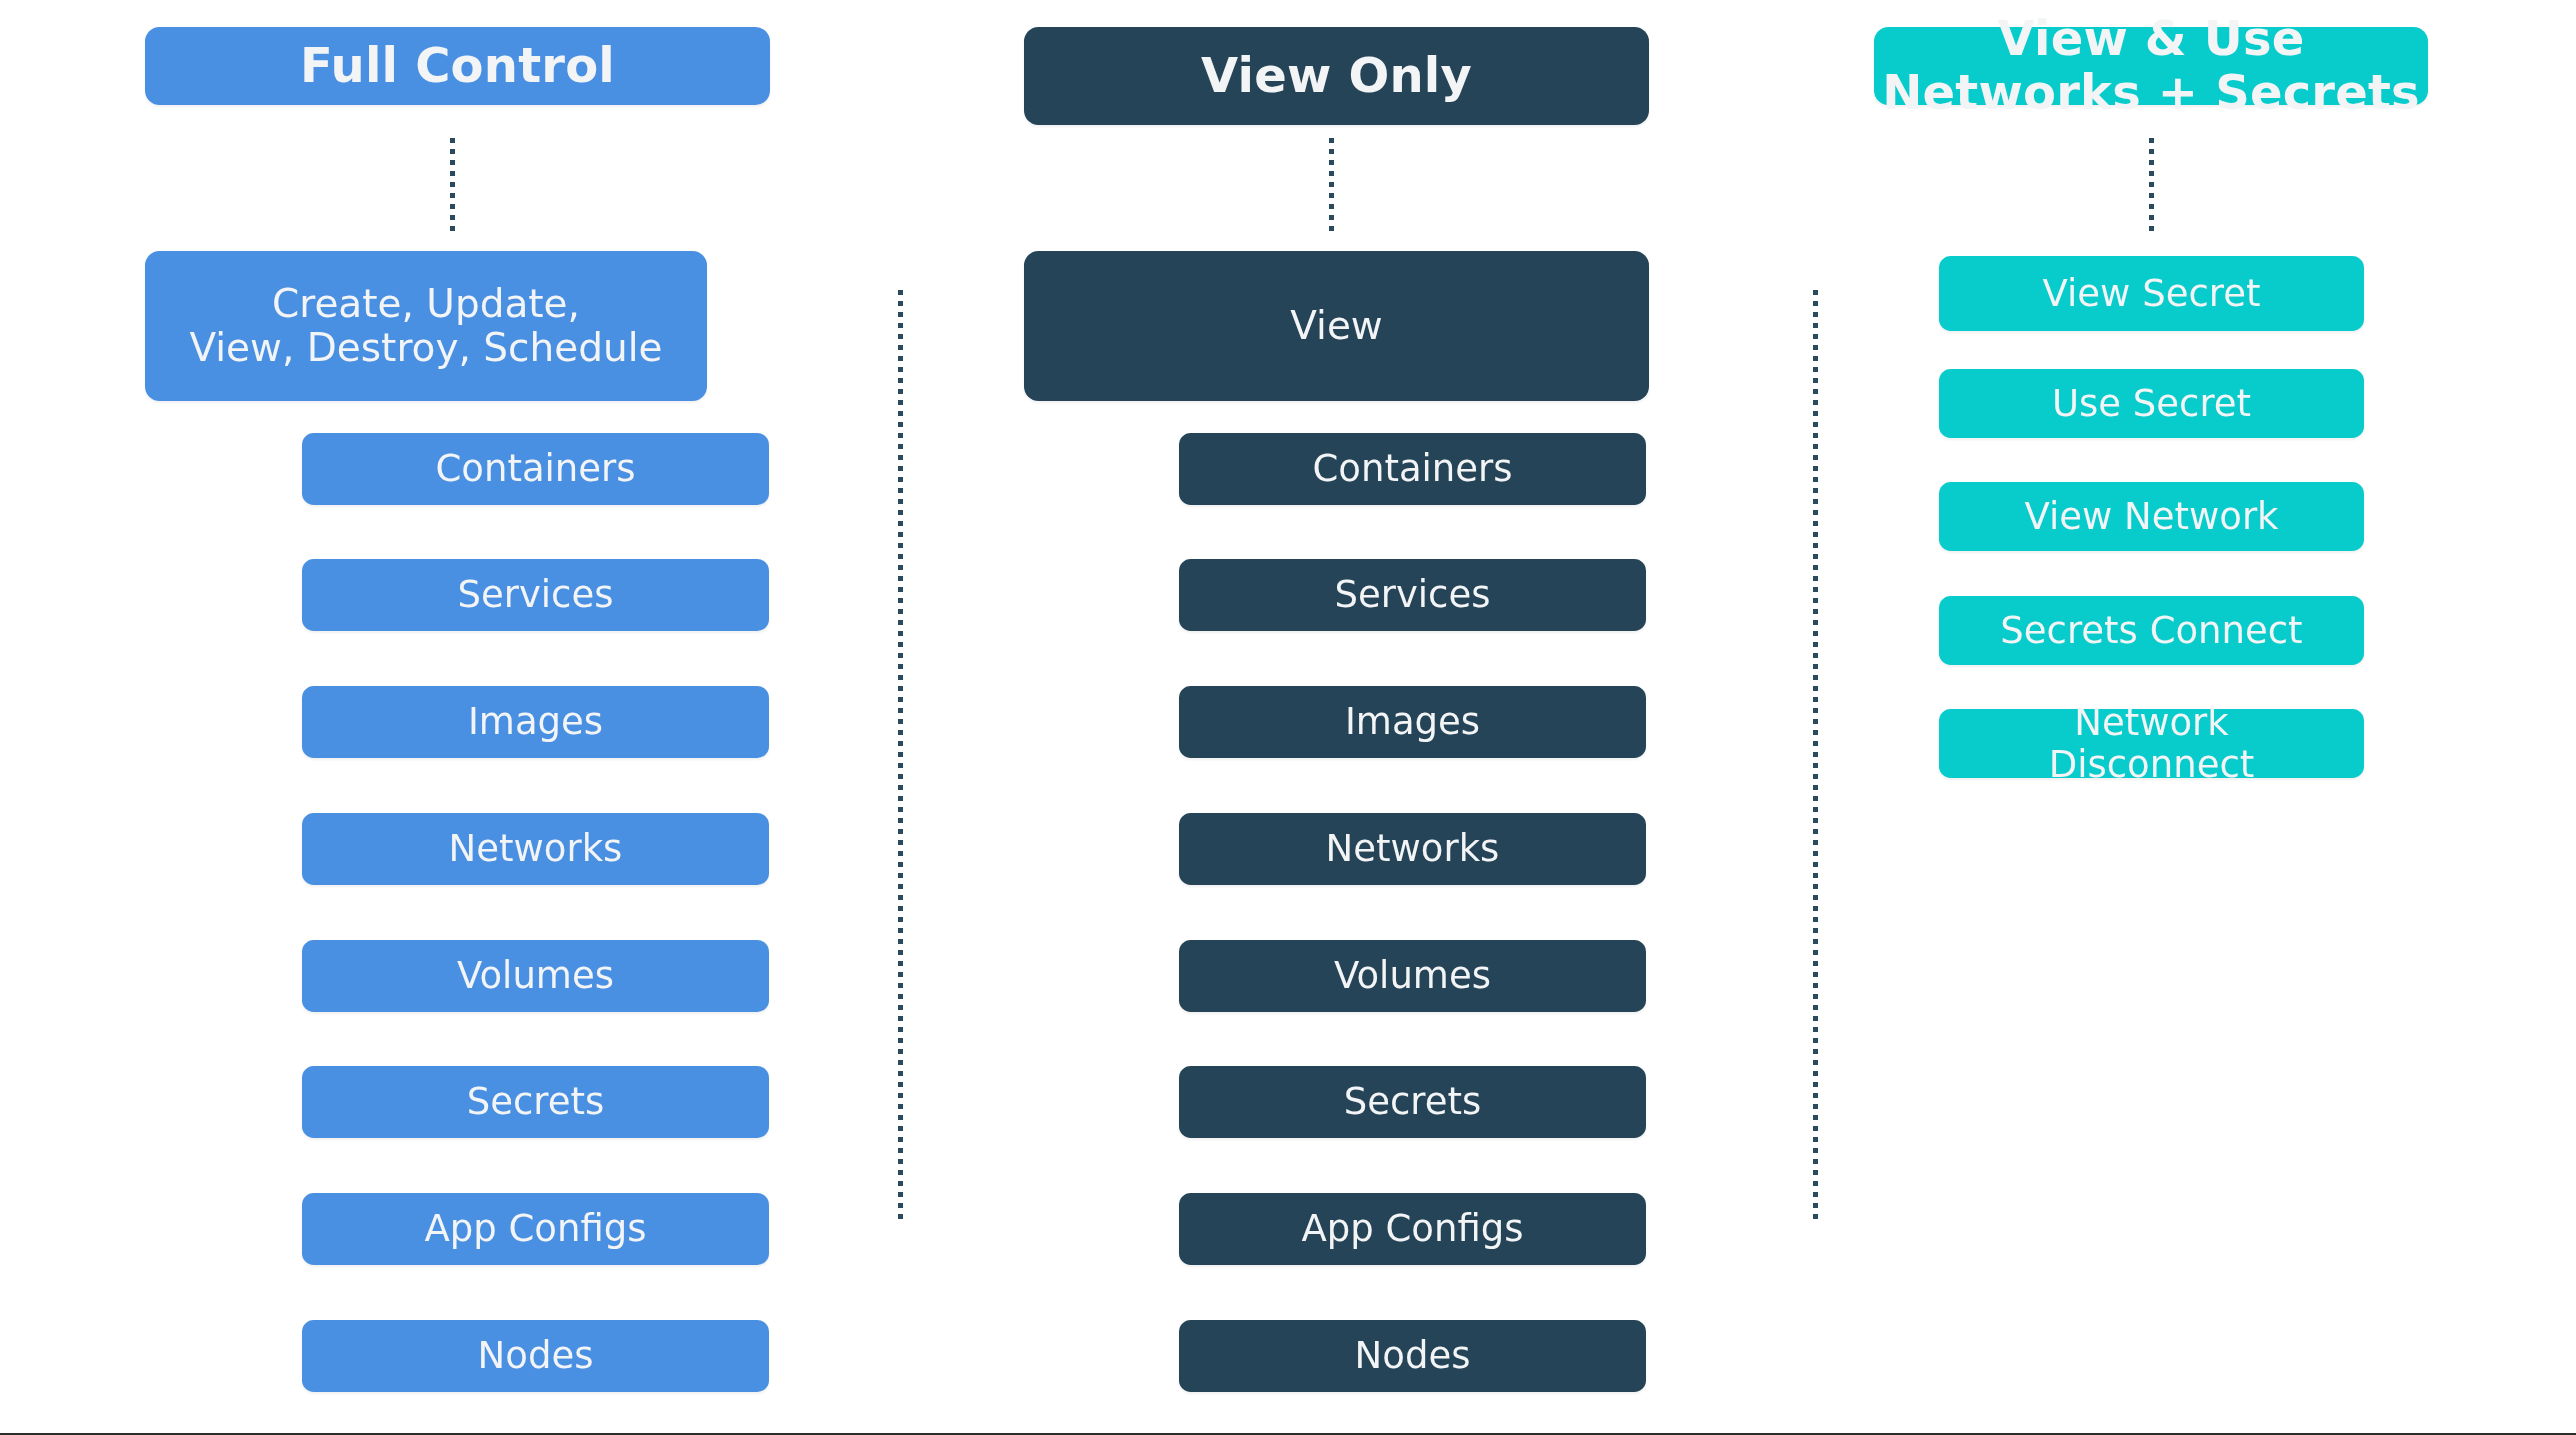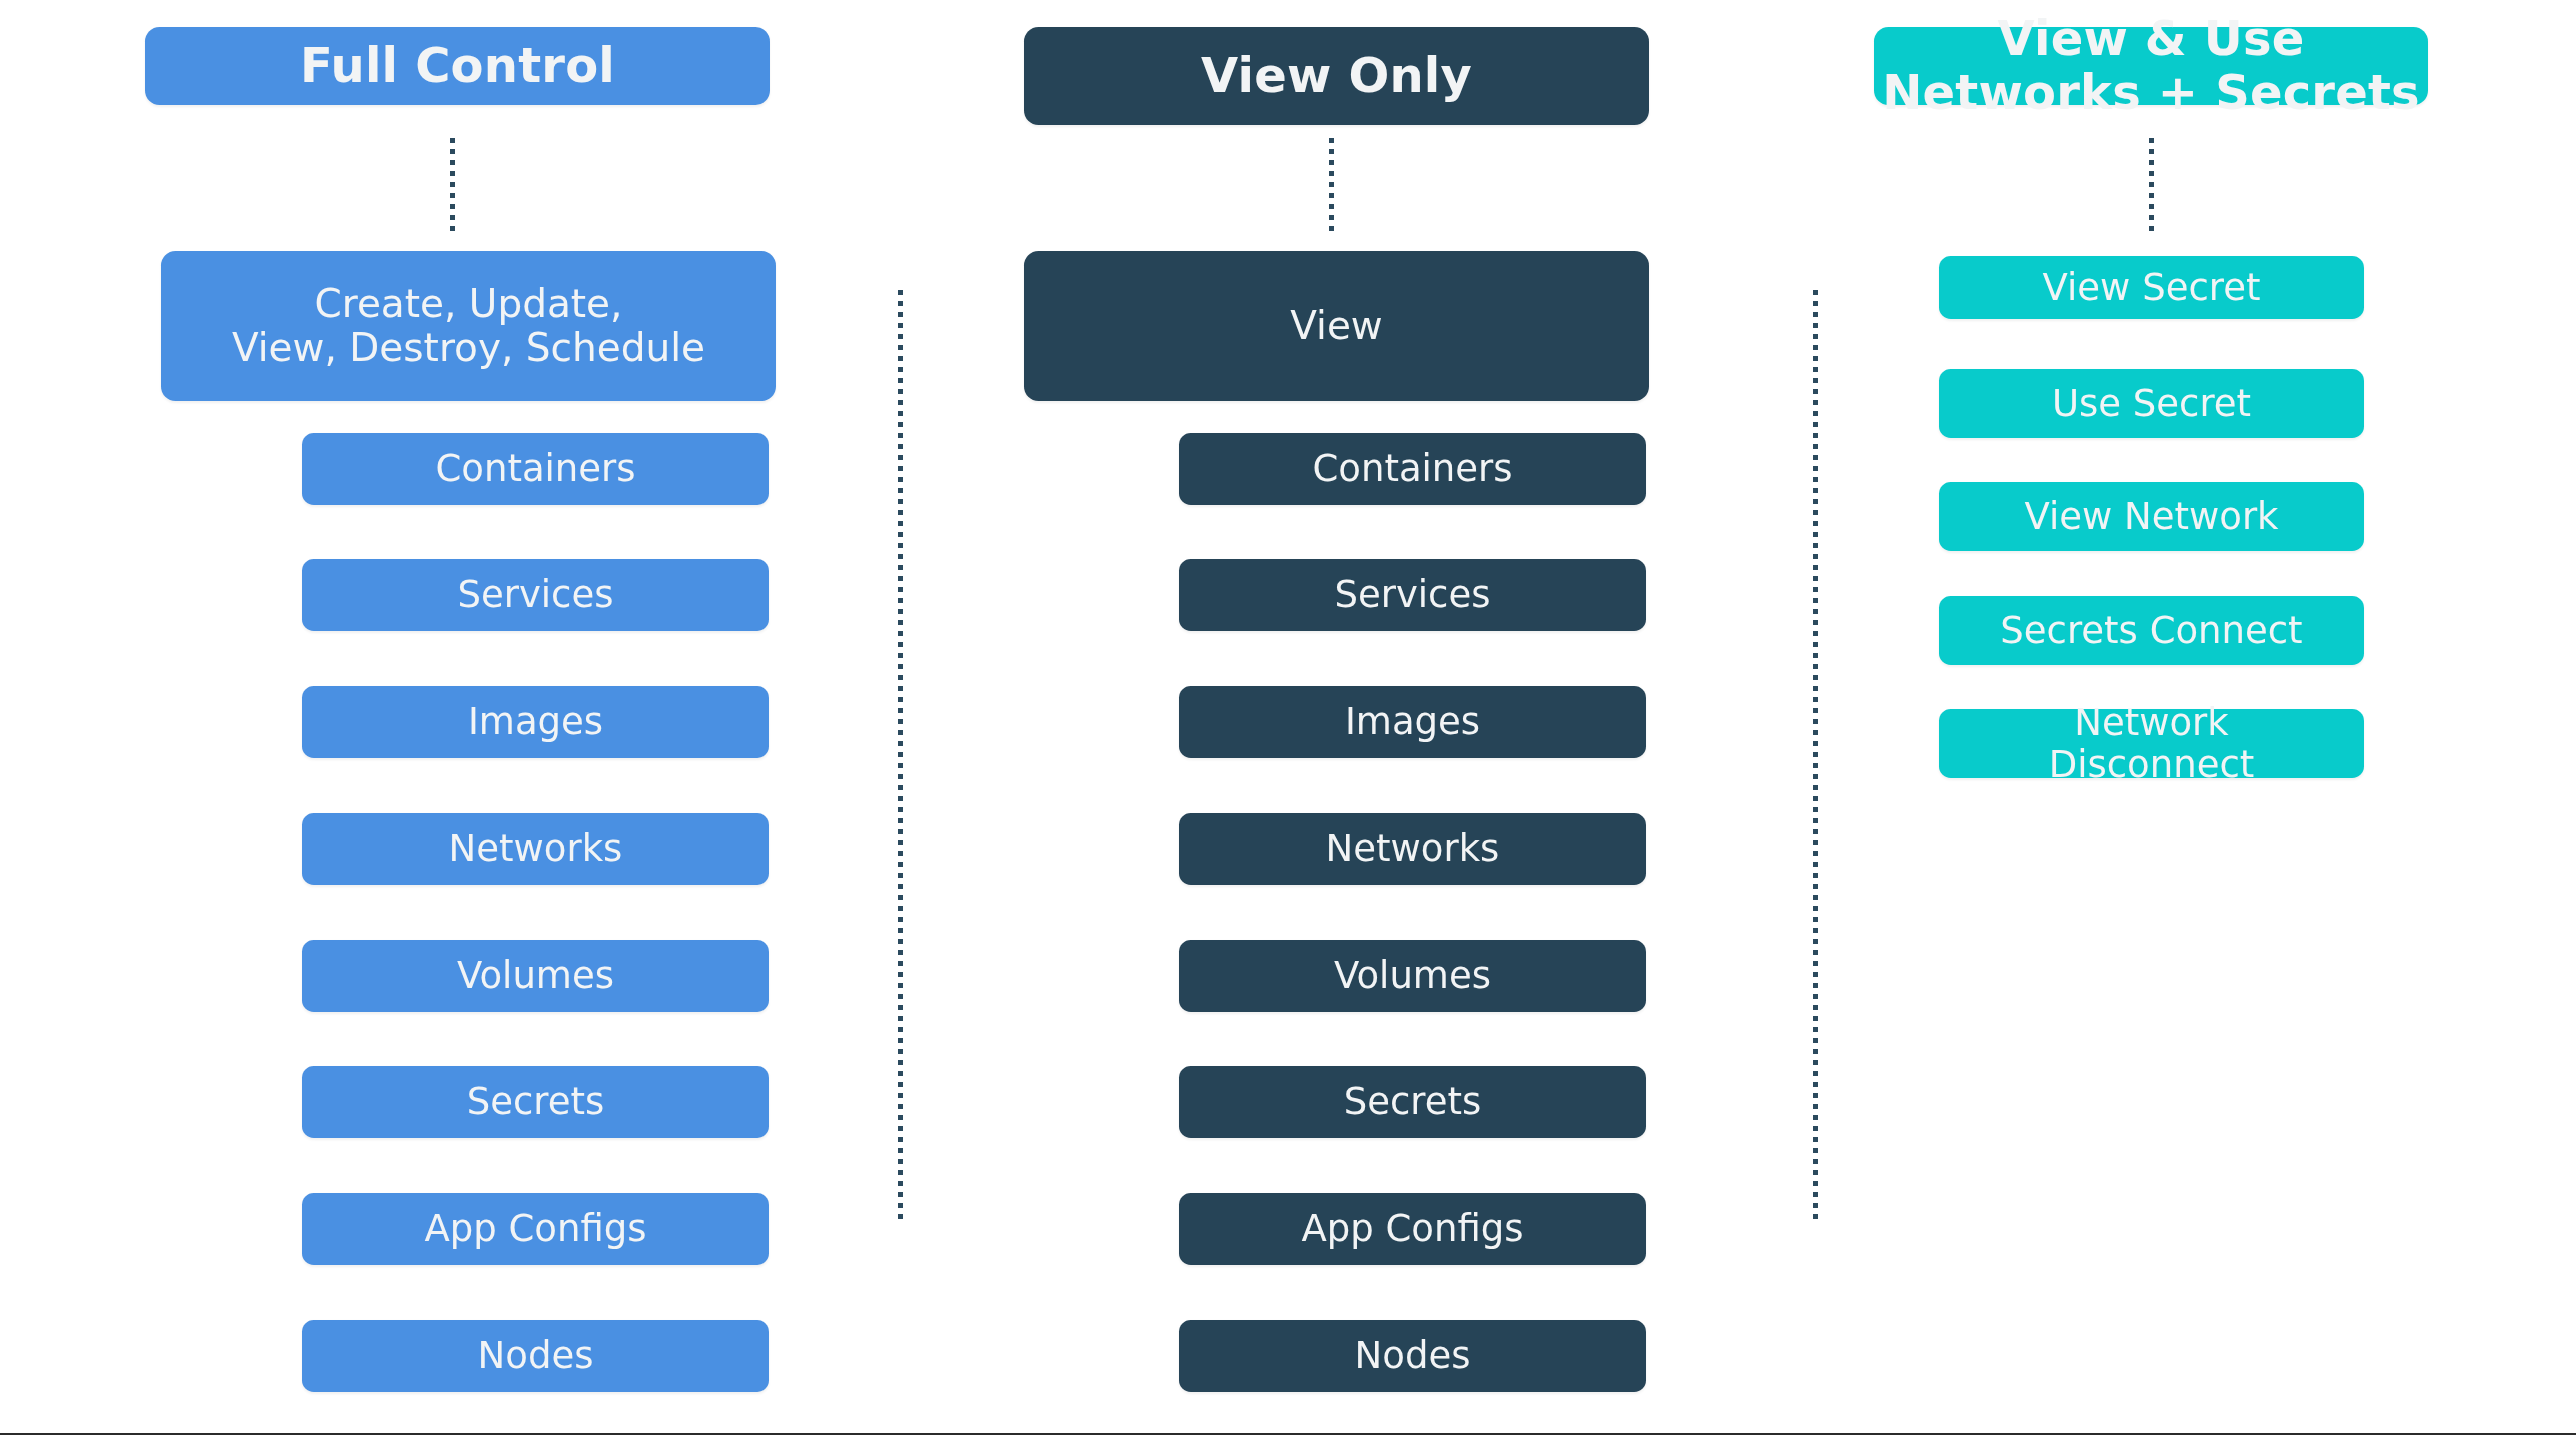--- a/index.html
+++ b/index.html
@@ -93,21 +93,21 @@
 </style>
 </head>
 <body>
 
 <div id="canvas">
 
   <div class="box header-box c-blue" style="left:145px; top:27px; width:625px; height:78px;">Full Control</div>
 
   <div class="connector" style="left:450px; top:138px; height:94px;"></div>
 
-  <div class="box summary-box c-blue" style="left:145px; top:251px; width:615px; height:150px;margin-left:16px;">Create, Update,
+  <div class="box summary-box c-blue" style="left:145px; top:251px; width:562px; height:150px;">Create, Update,
 View, Destroy, Schedule</div>
 
   <div class="box item-box c-blue" style="left:302px; top:433px; width:467px; height:72px;">Containers</div>
   <div class="box item-box c-blue" style="left:302px; top:559px; width:467px; height:72px;">Services</div>
   <div class="box item-box c-blue" style="left:302px; top:686px; width:467px; height:72px;">Images</div>
   <div class="box item-box c-blue" style="left:302px; top:813px; width:467px; height:72px;">Networks</div>
   <div class="box item-box c-blue" style="left:302px; top:940px; width:467px; height:72px;">Volumes</div>
   <div class="box item-box c-blue" style="left:302px; top:1066px; width:467px; height:72px;">Secrets</div>
   <div class="box item-box c-blue" style="left:302px; top:1193px; width:467px; height:72px;">App Configs</div>
   <div class="box item-box c-blue" style="left:302px; top:1320px; width:467px; height:72px;">Nodes</div>
@@ -129,21 +129,21 @@
   <div class="box item-box c-navy" style="left:1179px; top:1193px; width:467px; height:72px;">App Configs</div>
   <div class="box item-box c-navy" style="left:1179px; top:1320px; width:467px; height:72px;">Nodes</div>
 
   <div class="separator" style="left:1813px; top:290px; height:934px;"></div>
 
   <div class="box header-box c-teal" style="left:1874px; top:27px; width:554px; height:78px;">View &amp; Use
 Networks + Secrets</div>
 
   <div class="connector" style="left:2149px; top:138px; height:94px;"></div>
 
-  <div class="box item-box c-teal" style="left:1939px; top:256px; width:425px; height:63px;">View Secret</div>
+  <div class="box item-box c-teal" style="left:1939px; top:256px; width:425px; height:75px;">View Secret</div>
   <div class="box item-box c-teal" style="left:1939px; top:369px; width:425px; height:69px;">Use Secret</div>
   <div class="box item-box c-teal" style="left:1939px; top:482px; width:425px; height:69px;text-align:right;">View Network</div>
   <div class="box item-box c-teal" style="left:1939px; top:596px; width:425px; height:69px;">Secrets Connect</div>
   <div class="box item-box c-teal" style="left:1939px; top:709px; width:425px; height:69px;">Network
 Disconnect</div>
 
   <div id="bottom-rule"></div>
 
 </div>
 

